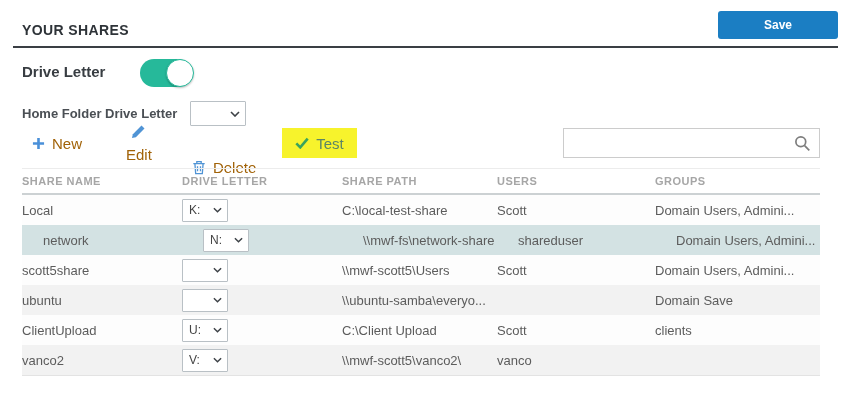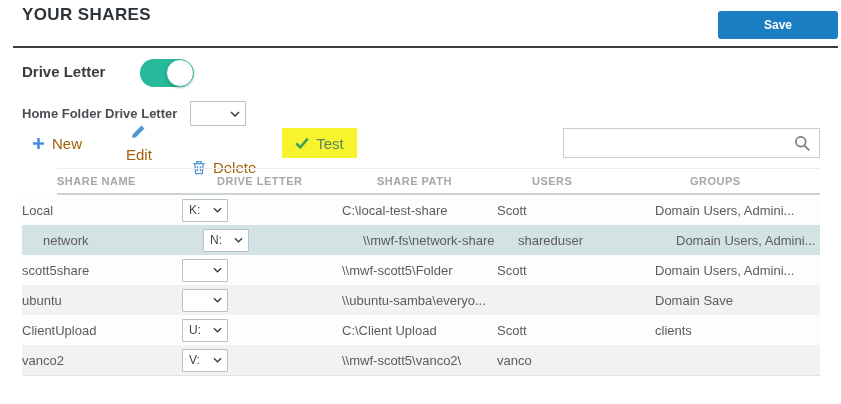--- a/index.html
+++ b/index.html
@@ -2,22 +2,22 @@
 <html><head>
 <meta charset="utf-8">
 <style>
   * { margin:0; padding:0; box-sizing:border-box; }
   body { background:#fff; }
   .page {
     position:relative; width:841px; height:404px; background:#ffffff;
     font-family:"Liberation Sans", sans-serif; overflow:hidden;
   }
   .page-title {
-    position:absolute; top:5px; left:22px;
-    font-size:17px; font-weight:700; color:#2e3338; letter-spacing:.4px;
+    position:absolute; top:22px; left:22px;
+    font-size:14px; font-weight:700; color:#2e3338; letter-spacing:.4px;
   }
   .save-btn {
     position:absolute; top:11px; left:718px; width:120px; height:28px;
     background:#1b7ec3; color:#fff; font-family:"Liberation Sans",sans-serif;
     font-size:12px; font-weight:700; border:none; border-radius:3px; cursor:pointer;
   }
   .divider { position:absolute; top:46px; left:13px; width:825px; height:2px; background:#3a3f44; }
 
   .dl-label { position:absolute; top:63px; left:22px; font-size:15px; font-weight:700; color:#383d42; }
   .toggle {
@@ -62,21 +62,21 @@
     width:257px; height:30px; border:1px solid #cccccc; background:#fff;
     font-family:"Liberation Sans",sans-serif; font-size:13px; color:#444;
     padding:0 32px 0 8px; outline:none;
   }
   .search-box svg { position:absolute; right:9px; top:7px; pointer-events:none; }
 
   .table { position:absolute; top:168px; left:22px; width:798px; }
   .thead {
     display:grid; grid-template-columns:160px 160px 155px 158px 165px;
     height:27px; align-items:center;
-    border-top:1px solid #ececec; border-bottom:2px solid #ccd1d3;margin-left:35px;
+    border-top:1px solid #ececec; border-bottom:2px solid #ccd1d3;
   }
   .th {
     font-size:11px; font-weight:700; color:#a6a6a6; letter-spacing:.5px;
     overflow:hidden; white-space:nowrap;
   }
   .trow {
     display:grid; grid-template-columns:160px 160px 155px 158px 165px;
     height:30px; align-items:center; background:#fdfdfd; cursor:pointer;
   }
   .trow.alt { background:#f2f2f2; }
@@ -184,21 +184,21 @@
         <div class="trow">
     <div class="td">scott5share</div>
     <div class="td">
       <span class="sel-wrap">
         <select class="drive-select"><option></option></select>
         <svg width="9" height="6" viewBox="0 0 10 6">
                 <polyline points="1,1 5,5 9,1" fill="none" stroke="#3d4247" stroke-width="1.6"></polyline>
               </svg>
       </span>
     </div>
-    <div class="td">\\mwf-scott5\Folder</div>
+    <div class="td">\\mwf-scott5\Users</div>
     <div class="td">Scott</div>
     <div class="td">Domain Users, Admini...</div>
   </div>
         <div class="trow alt">
     <div class="td">ubuntu</div>
     <div class="td">
       <span class="sel-wrap">
         <select class="drive-select"><option></option></select>
         <svg width="9" height="6" viewBox="0 0 10 6">
                 <polyline points="1,1 5,5 9,1" fill="none" stroke="#3d4247" stroke-width="1.6"></polyline>

